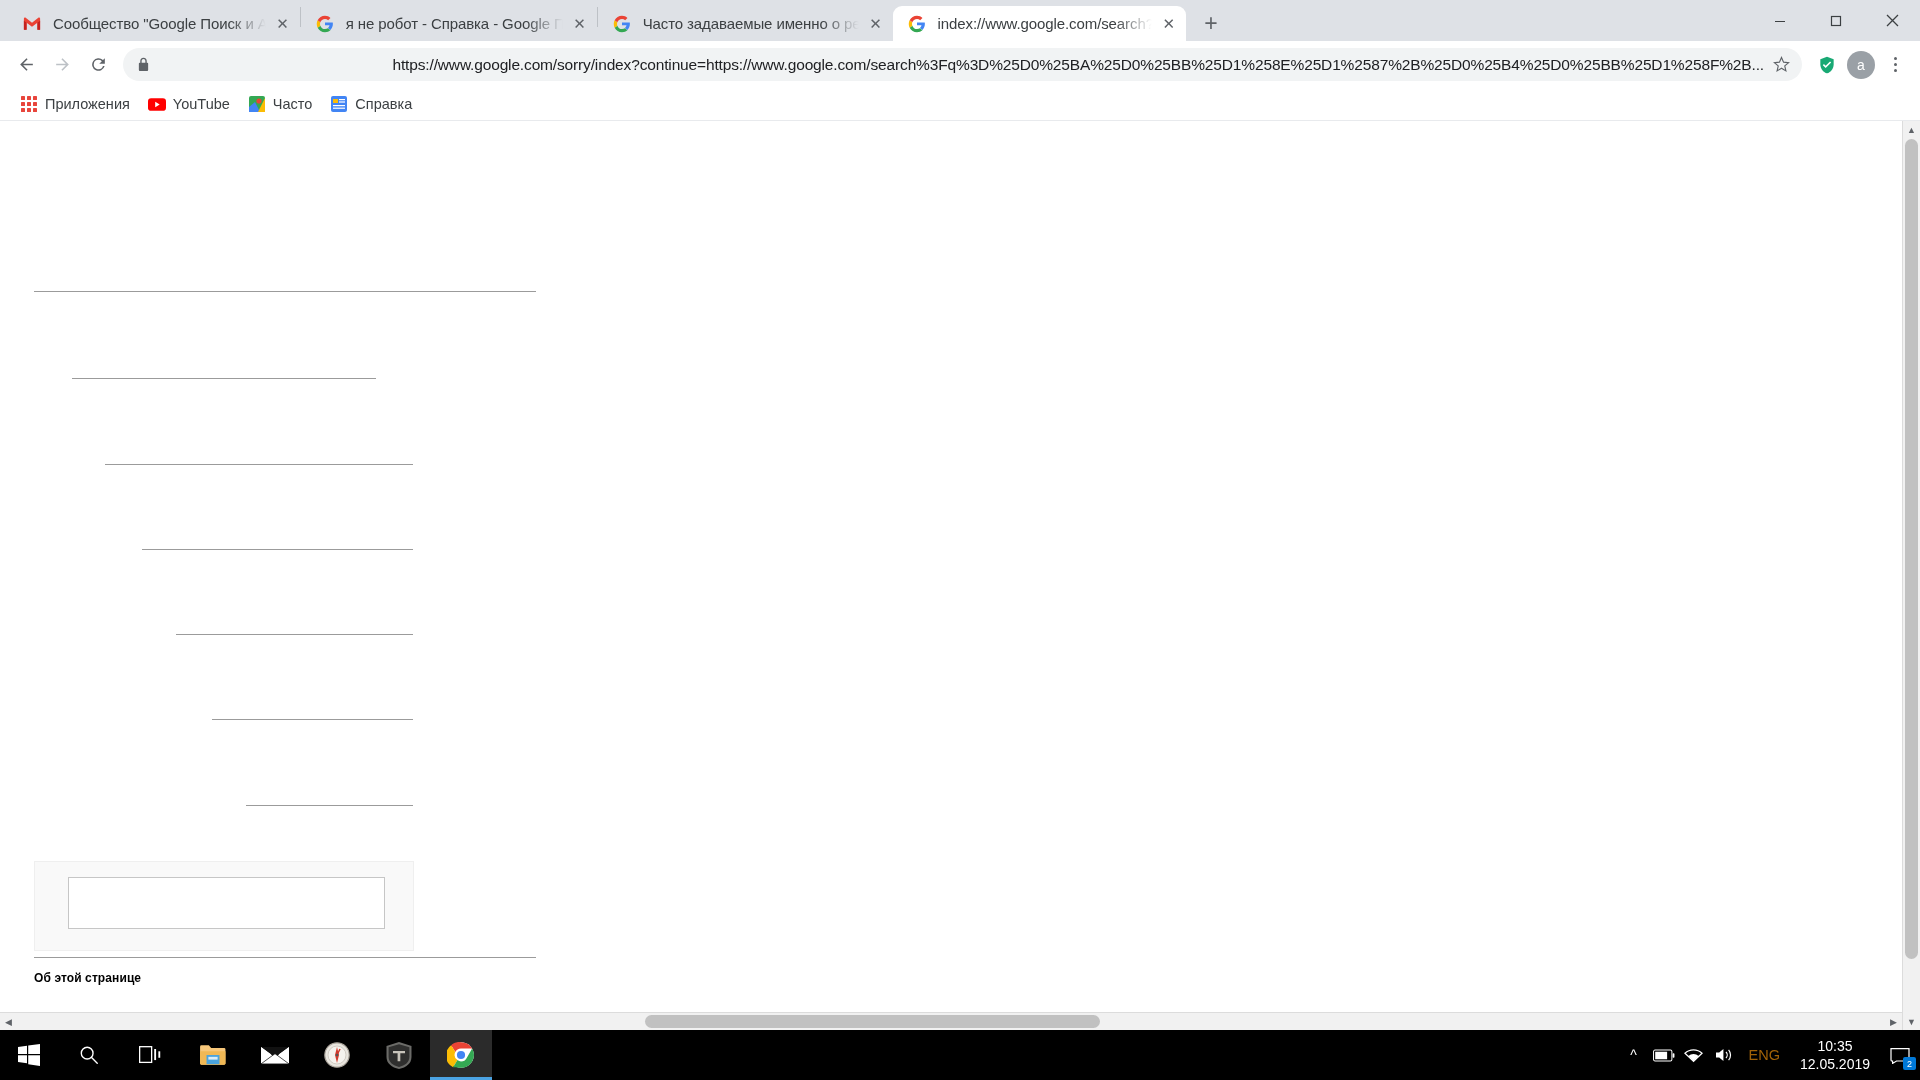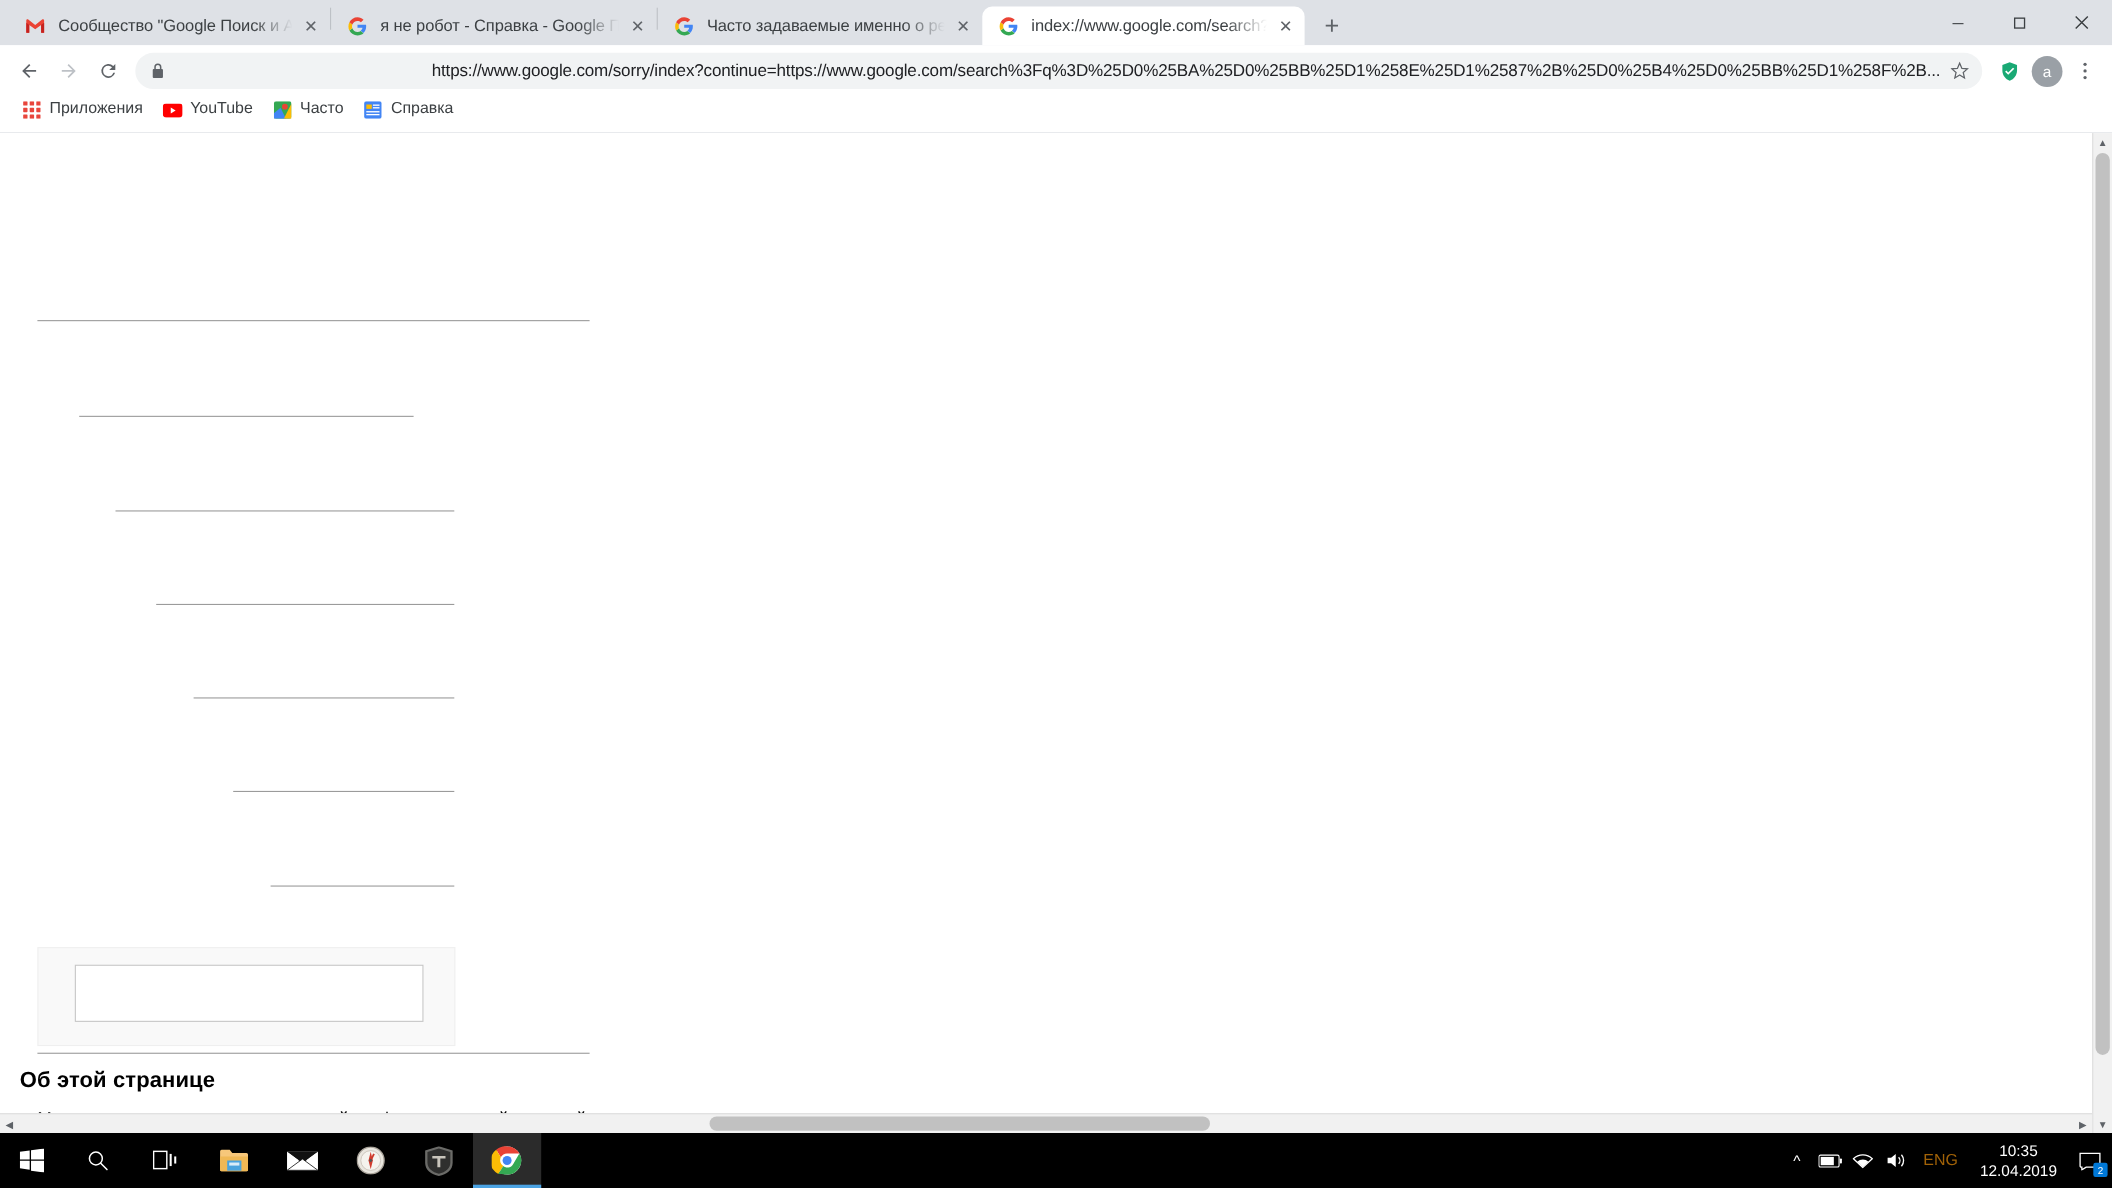--- a/index.html
+++ b/index.html
@@ -170,21 +170,21 @@
   
   .bookmarks {
     height: 33px;
     background: #ffffff;
     display: flex;
     align-items: center;
     padding-left: 12px;
     border-bottom: 1px solid #e8eaed;
   }
   .bm {
-    display: flex; align-items: flex-start;
+    display: flex; align-items: center;
     height: 26px;
     padding: 0 8px;
     margin-right: 2px;
     font-size: 14.5px;
     color: #3c4043;
     border-radius: 4px;
   }
   .bm .bm-ico {
     width: 18px; height: 18px;
     margin-right: 7px;
@@ -226,22 +226,22 @@
   }
 
   .about-hr {
     position: absolute;
     left: 34px; top: 836px;
     width: 502px;
     border-top: 1px solid #9b9b9b;
   }
   .about-title {
     position: absolute;
-    left: 18px; top: 850px;
-    font-size: 20px;
+    left: 34px; top: 850px;
+    font-size: 12px;
     font-weight: bold;
     color: #000000;
     letter-spacing: 0.1px;
   }
   .about-body {
     position: absolute;
     left: 34px; top: 887px;
     width: 500px;
     font-size: 15.5px;
     line-height: 19.5px;
@@ -687,21 +687,21 @@
     <div class="tray-ico">
       <svg width="20" height="16" viewBox="0 0 20 16">
         <path d="M2 5.5h3.2L9.4 2v12L5.2 10.5H2z" fill="#fff"></path>
         <path d="M12 5a4.3 4.3 0 0 1 0 6" fill="none" stroke="#fff" stroke-width="1.2"></path>
         <path d="M14.6 2.8a8 8 0 0 1 0 10.4" fill="none" stroke="#fff" stroke-width="1.2"></path>
       </svg>
     </div>
     <div class="tray-lang">ENG</div>
     <div class="tray-clock">
       <span>10:35</span>
-      <span>12.04.2019</span>
+      <span>12.05.2019</span>
     </div>
     <div class="tray-action">
       <svg width="20" height="18" viewBox="0 0 20 18">
         <path d="M1 2.6h18v11.4a1 1 0 0 1-1 1H6.5L2.6 17.4V15H2a1 1 0 0 1-1-1z" fill="none" stroke="#fff" stroke-width="1.2"></path>
       </svg>
       <span class="tray-badge">2</span>
     </div>
   </div>
 </div>
 

